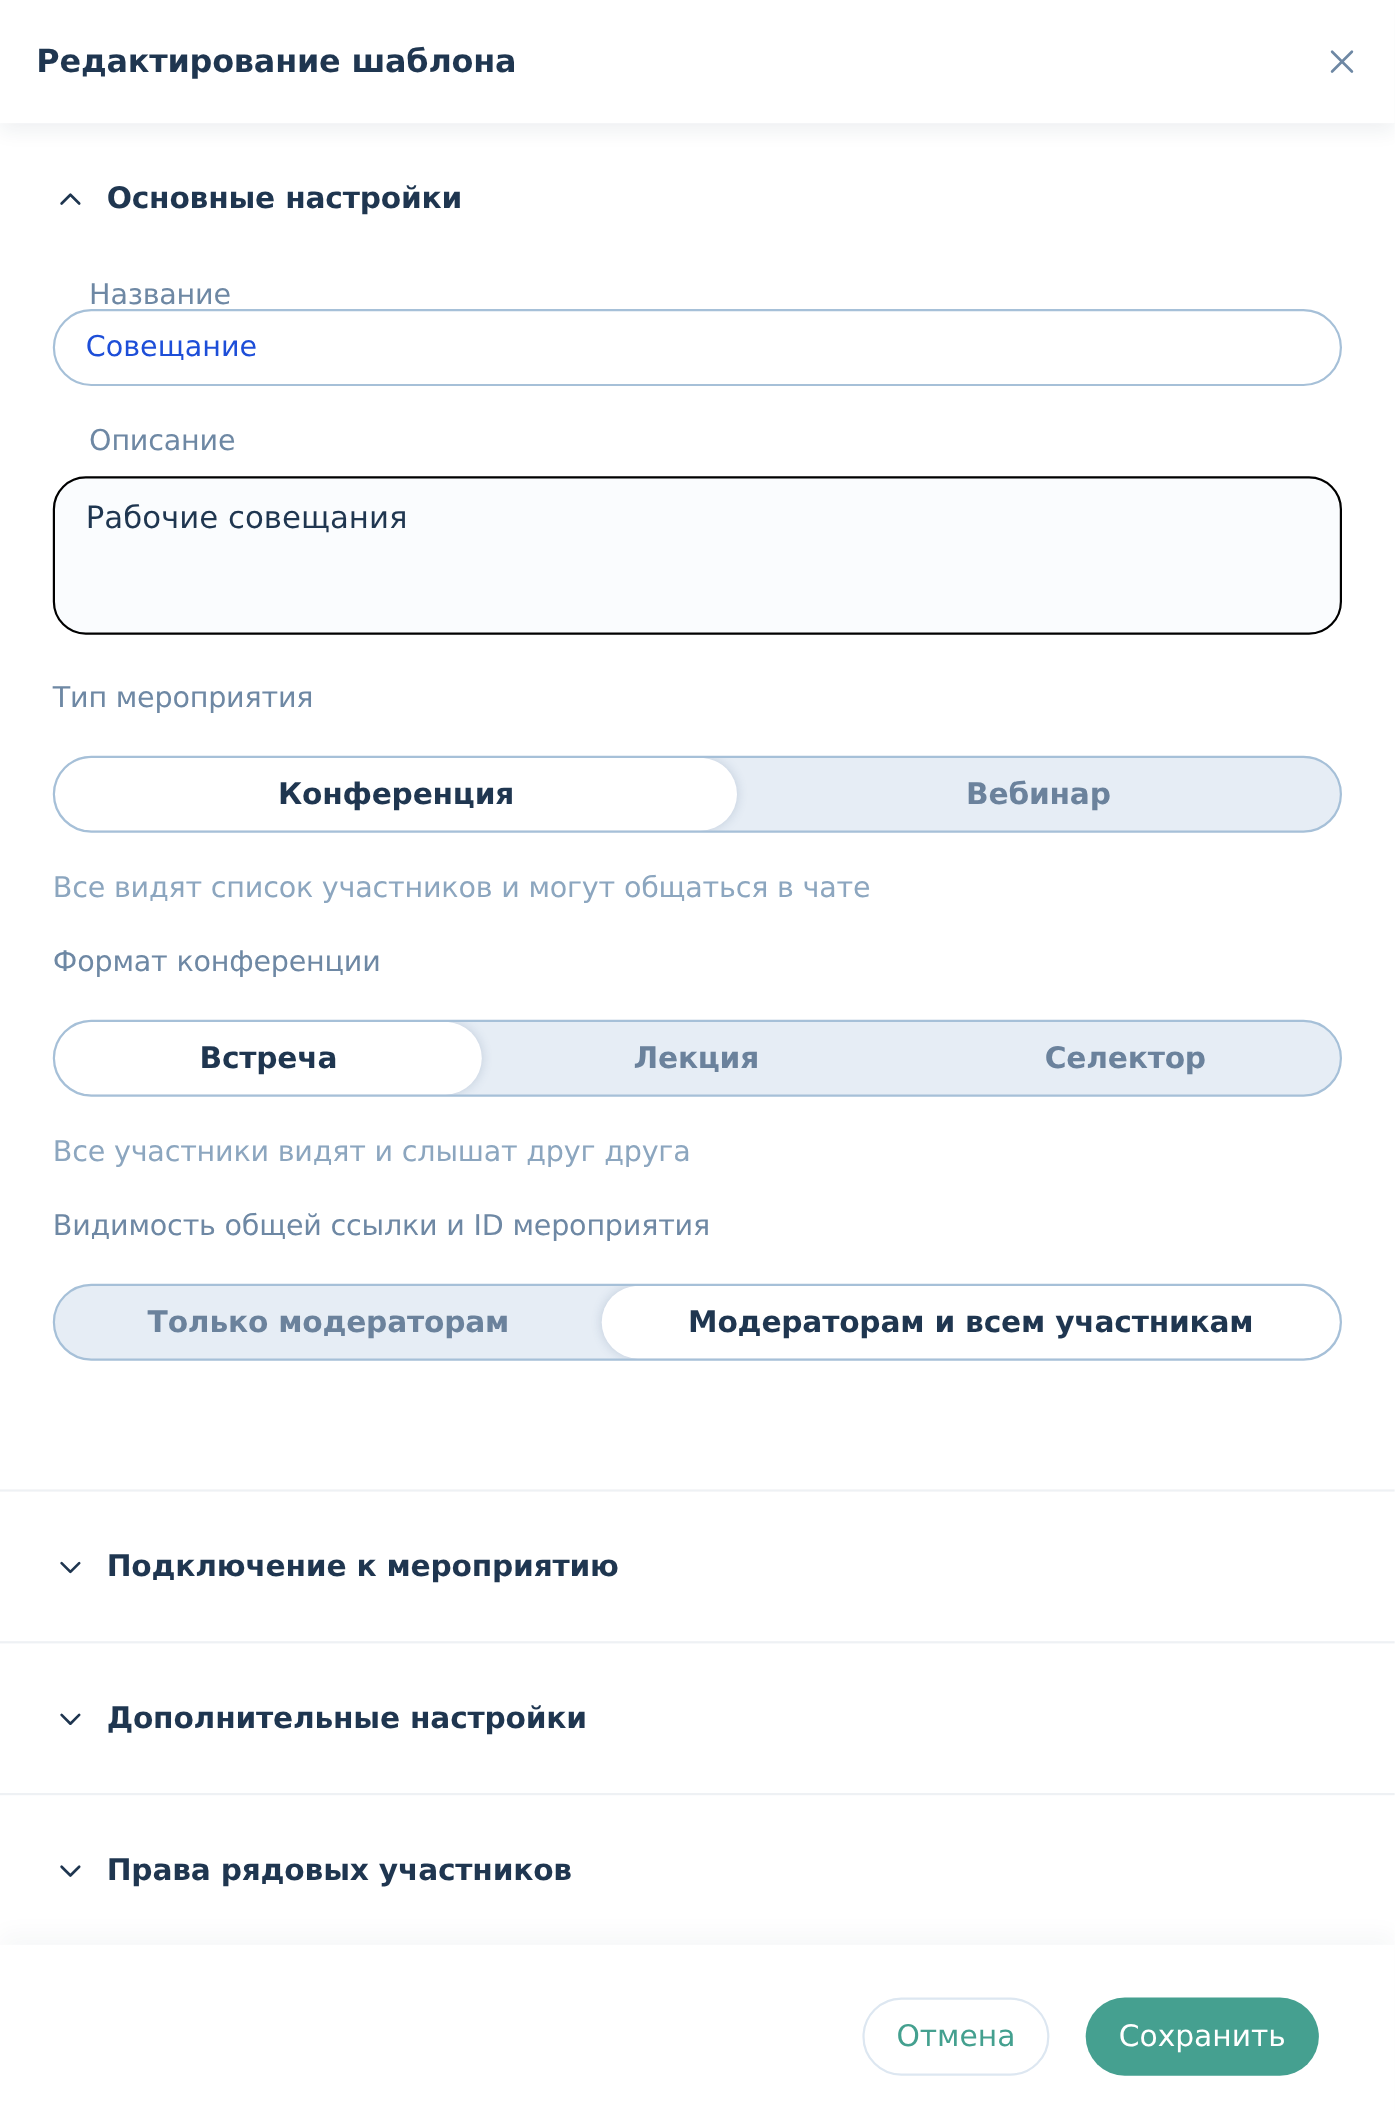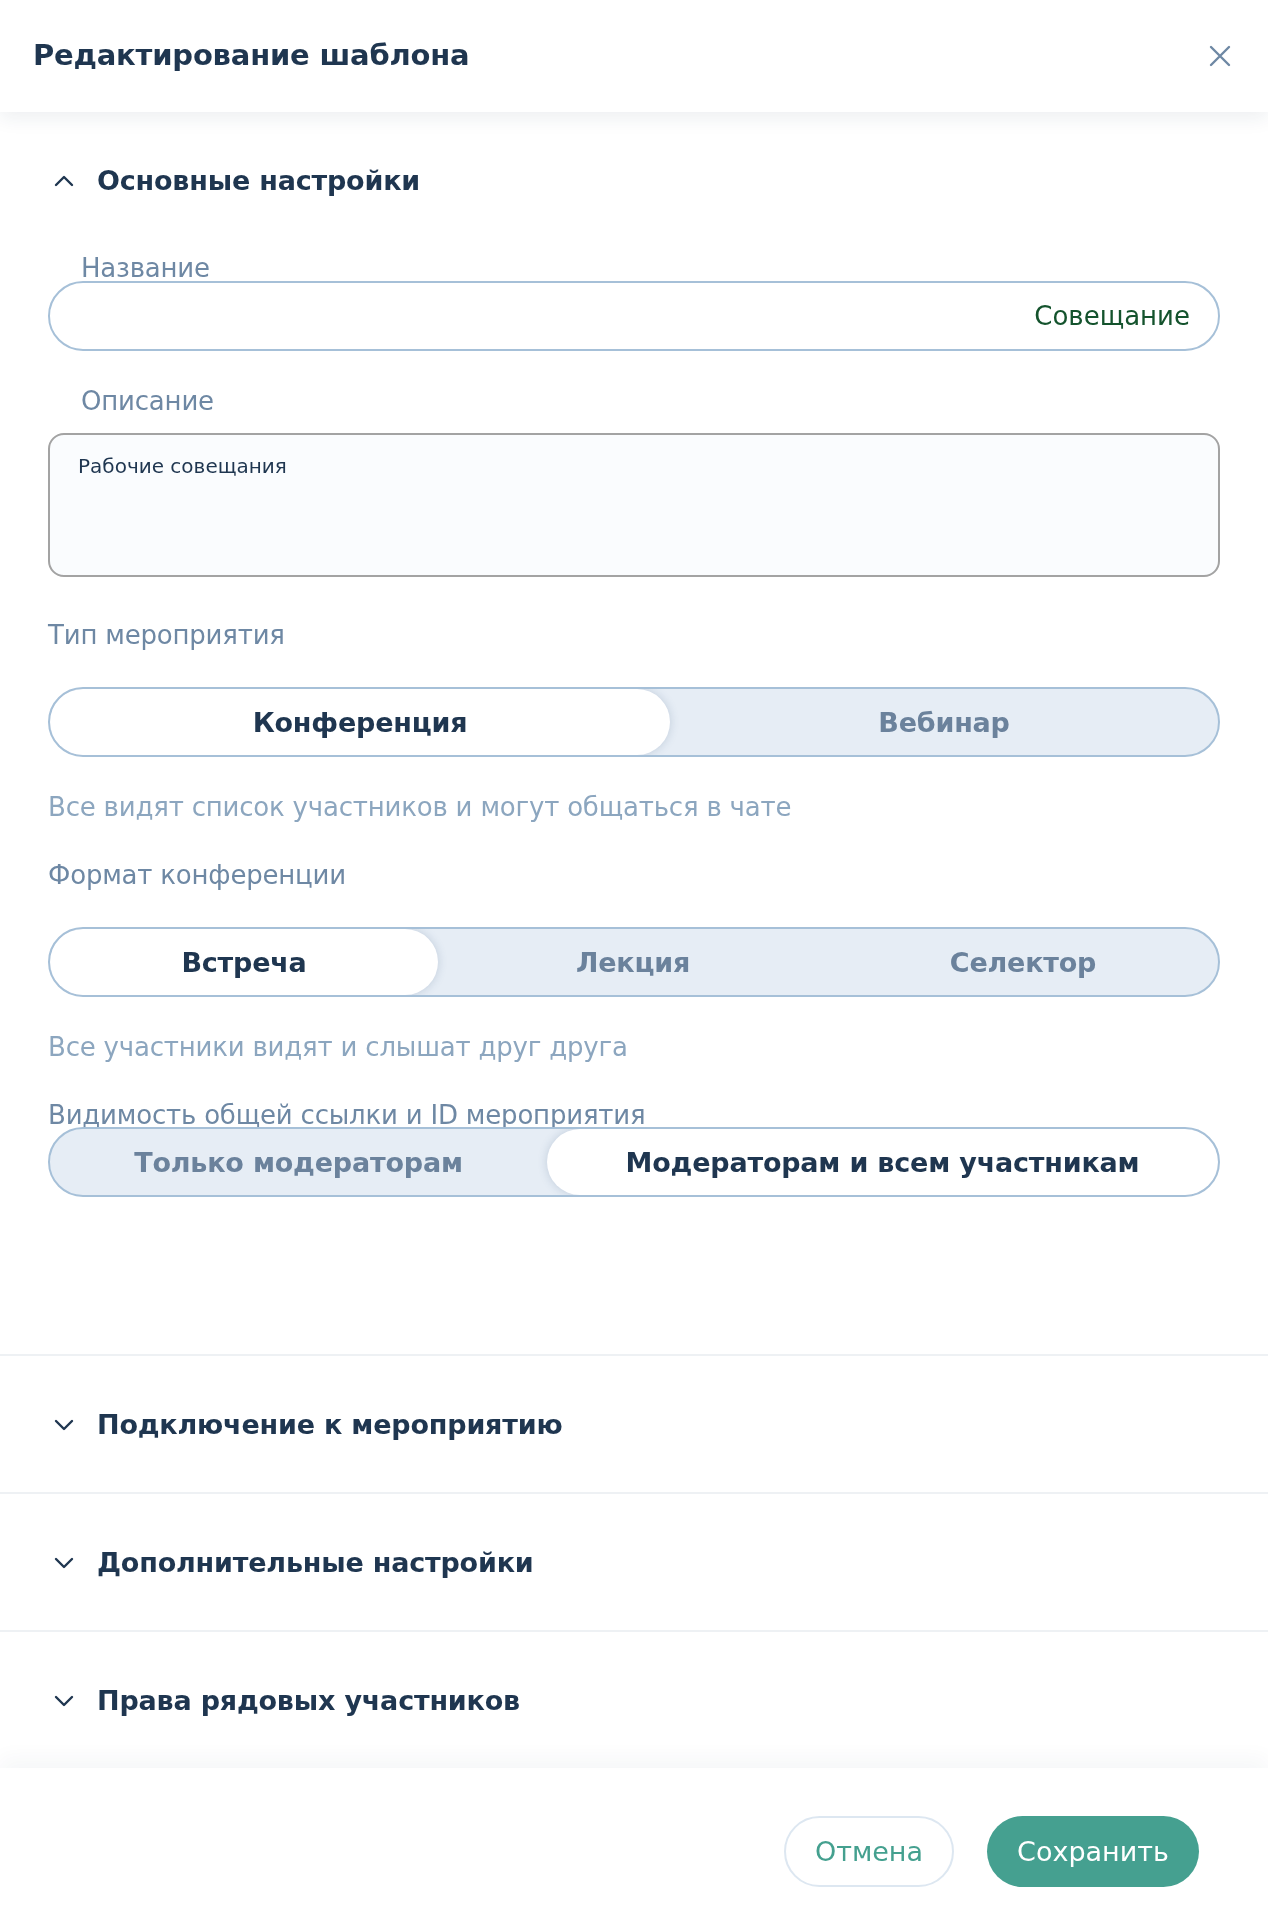--- a/index.html
+++ b/index.html
@@ -35,27 +35,27 @@
     position: absolute; font-size: 26px; color: #6e88a4; white-space: nowrap; letter-spacing: -0.2px;
   }
   .help-text {
     position: absolute; left: 48px; font-size: 26px; color: #8ca6bf; white-space: nowrap; letter-spacing: -0.2px;
   }
 
   .text-input {
     position: absolute; left: 48px; width: 1172px; height: 70px;
     border: 2px solid #a6c0d8; border-radius: 35px; background: #ffffff;
     font-family: "DejaVu Sans", "Liberation Sans", sans-serif;
-    font-size: 26px; color: #14532d; padding: 0 28px; outline: none; text-align: right;
+    font-size: 26px; color: #1d4ed8; padding: 0 28px; outline: none;
   }
   .text-area {
     position: absolute; left: 48px; width: 1172px; height: 144px;
-    border: 2px solid #a3a3a3; border-radius: 16px; background: #fafcfe;
+    border: 2px solid #000000; border-radius: 30px; background: #fafcfe;
     font-family: "DejaVu Sans", "Liberation Sans", sans-serif;
-    font-size: 20px; color: #1f3650; padding: 18px 28px; outline: none; resize: none;
+    font-size: 28px; color: #1f3650; padding: 18px 28px; outline: none; resize: none;
     line-height: 1.3;
   }
 
   .segmented {
     position: absolute; left: 48px; width: 1172px; height: 70px;
     border: 2px solid #a6c0d8; border-radius: 35px; background: #e6edf5;
     display: flex; overflow: hidden;
   }
   .seg {
     height: 100%; display: flex; align-items: center; justify-content: center;
@@ -119,21 +119,21 @@
 
   <div class="field-label" style="left:48px; top:748px;">Формат конференции</div>
   <div class="segmented" style="top:815px;">
     <div class="seg active" style="width:388px;">Встреча</div>
     <div class="seg" style="width:390px;">Лекция</div>
     <div class="seg" style="flex:1;">Селектор</div>
   </div>
   <div class="help-text" style="top:920px;">Все участники видят и слышат друг друга</div>
 
   <div class="field-label" style="left:48px; top:988px;">Видимость общей ссылки и ID мероприятия</div>
-  <div class="segmented" style="top:1015px;justify-content:flex-end;">
+  <div class="segmented" style="top:1055px;justify-content:flex-end;">
     <div class="seg" style="width:497px;">Только модераторам</div>
     <div class="seg active" style="flex:1;">Модераторам и всем участникам</div>
   </div>
 
   <div class="divider" style="top:1242px;"></div>
 
   <div class="section-head" style="top:1283px;">
     <svg class="chev" viewBox="0 0 24 20">
       <path d="M4 6 L12 14 L20 6" fill="none" stroke="#1f3650" stroke-width="2.4" stroke-linecap="round" stroke-linejoin="round"></path>
     </svg>

